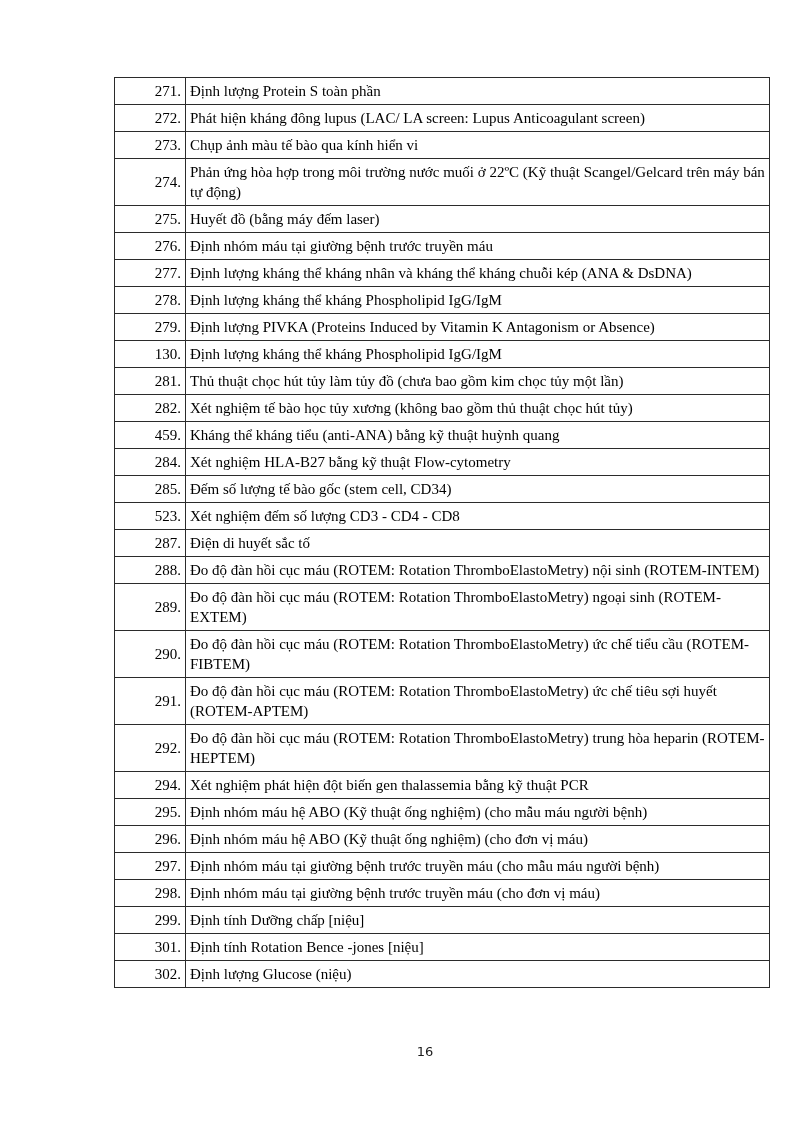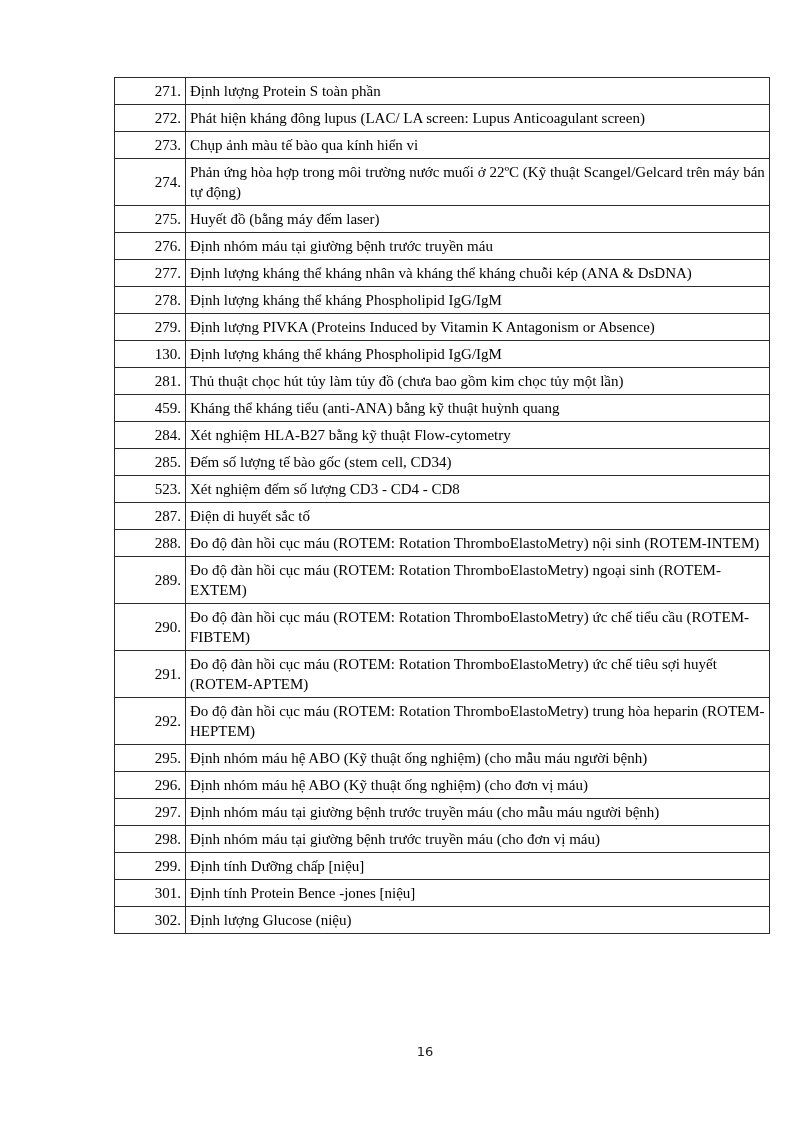--- a/index.html
+++ b/index.html
@@ -107,20 +107,24 @@
     <tr>
       <td class="num">130.</td>
       <td class="txt">Định lượng kháng thể kháng Phospholipid IgG/IgM</td>
     </tr>
 
     <tr>
       <td class="num">281.</td>
       <td class="txt">Thủ thuật chọc hút tủy làm tủy đồ (chưa bao gồm kim chọc tủy một lần)</td>
     </tr>
 
+    <tr>
+      <td class="num">282.</td>
+      <td class="txt">Xét nghiệm tế bào học tủy xương (không bao gồm thủ thuật chọc hút tủy)</td>
+    </tr>
 
     <tr>
       <td class="num">459.</td>
       <td class="txt">Kháng thể kháng tiểu (anti-ANA) bằng kỹ thuật huỳnh quang</td>
     </tr>
 
     <tr>
       <td class="num">284.</td>
       <td class="txt">Xét nghiệm HLA-B27 bằng kỹ thuật Flow-cytometry</td>
     </tr>
@@ -159,20 +163,24 @@
       <td class="num">291.</td>
       <td class="txt">Đo độ đàn hồi cục máu (ROTEM: Rotation ThromboElastoMetry) ức chế tiêu sợi huyết (ROTEM-APTEM)</td>
     </tr>
 
     <tr>
       <td class="num">292.</td>
       <td class="txt">Đo độ đàn hồi cục máu (ROTEM: Rotation ThromboElastoMetry) trung hòa heparin (ROTEM-HEPTEM)</td>
     </tr>
 
 
+    <tr>
+      <td class="num">294.</td>
+      <td class="txt">Xét nghiệm phát hiện đột biến gen thalassemia bằng kỹ thuật PCR</td>
+    </tr>
 
     <tr>
       <td class="num">295.</td>
       <td class="txt">Định nhóm máu hệ ABO (Kỹ thuật ống nghiệm) (cho mẫu máu người bệnh)</td>
     </tr>
 
     <tr>
       <td class="num">296.</td>
       <td class="txt">Định nhóm máu hệ ABO (Kỹ thuật ống nghiệm) (cho đơn vị máu)</td>
     </tr>
@@ -188,21 +196,21 @@
     </tr>
 
     <tr>
       <td class="num">299.</td>
       <td class="txt">Định tính Dưỡng chấp [niệu]</td>
     </tr>
 
 
     <tr>
       <td class="num">301.</td>
-      <td class="txt">Định tính Protein Bence -jones [niệu]</td>
+      <td class="txt">Định tính Rotation Bence -jones [niệu]</td>
     </tr>
 
     <tr>
       <td class="num">302.</td>
       <td class="txt">Định lượng Glucose (niệu)</td>
     </tr>
   </tbody>
   </table>
 
   <div class="footer">16</div>

